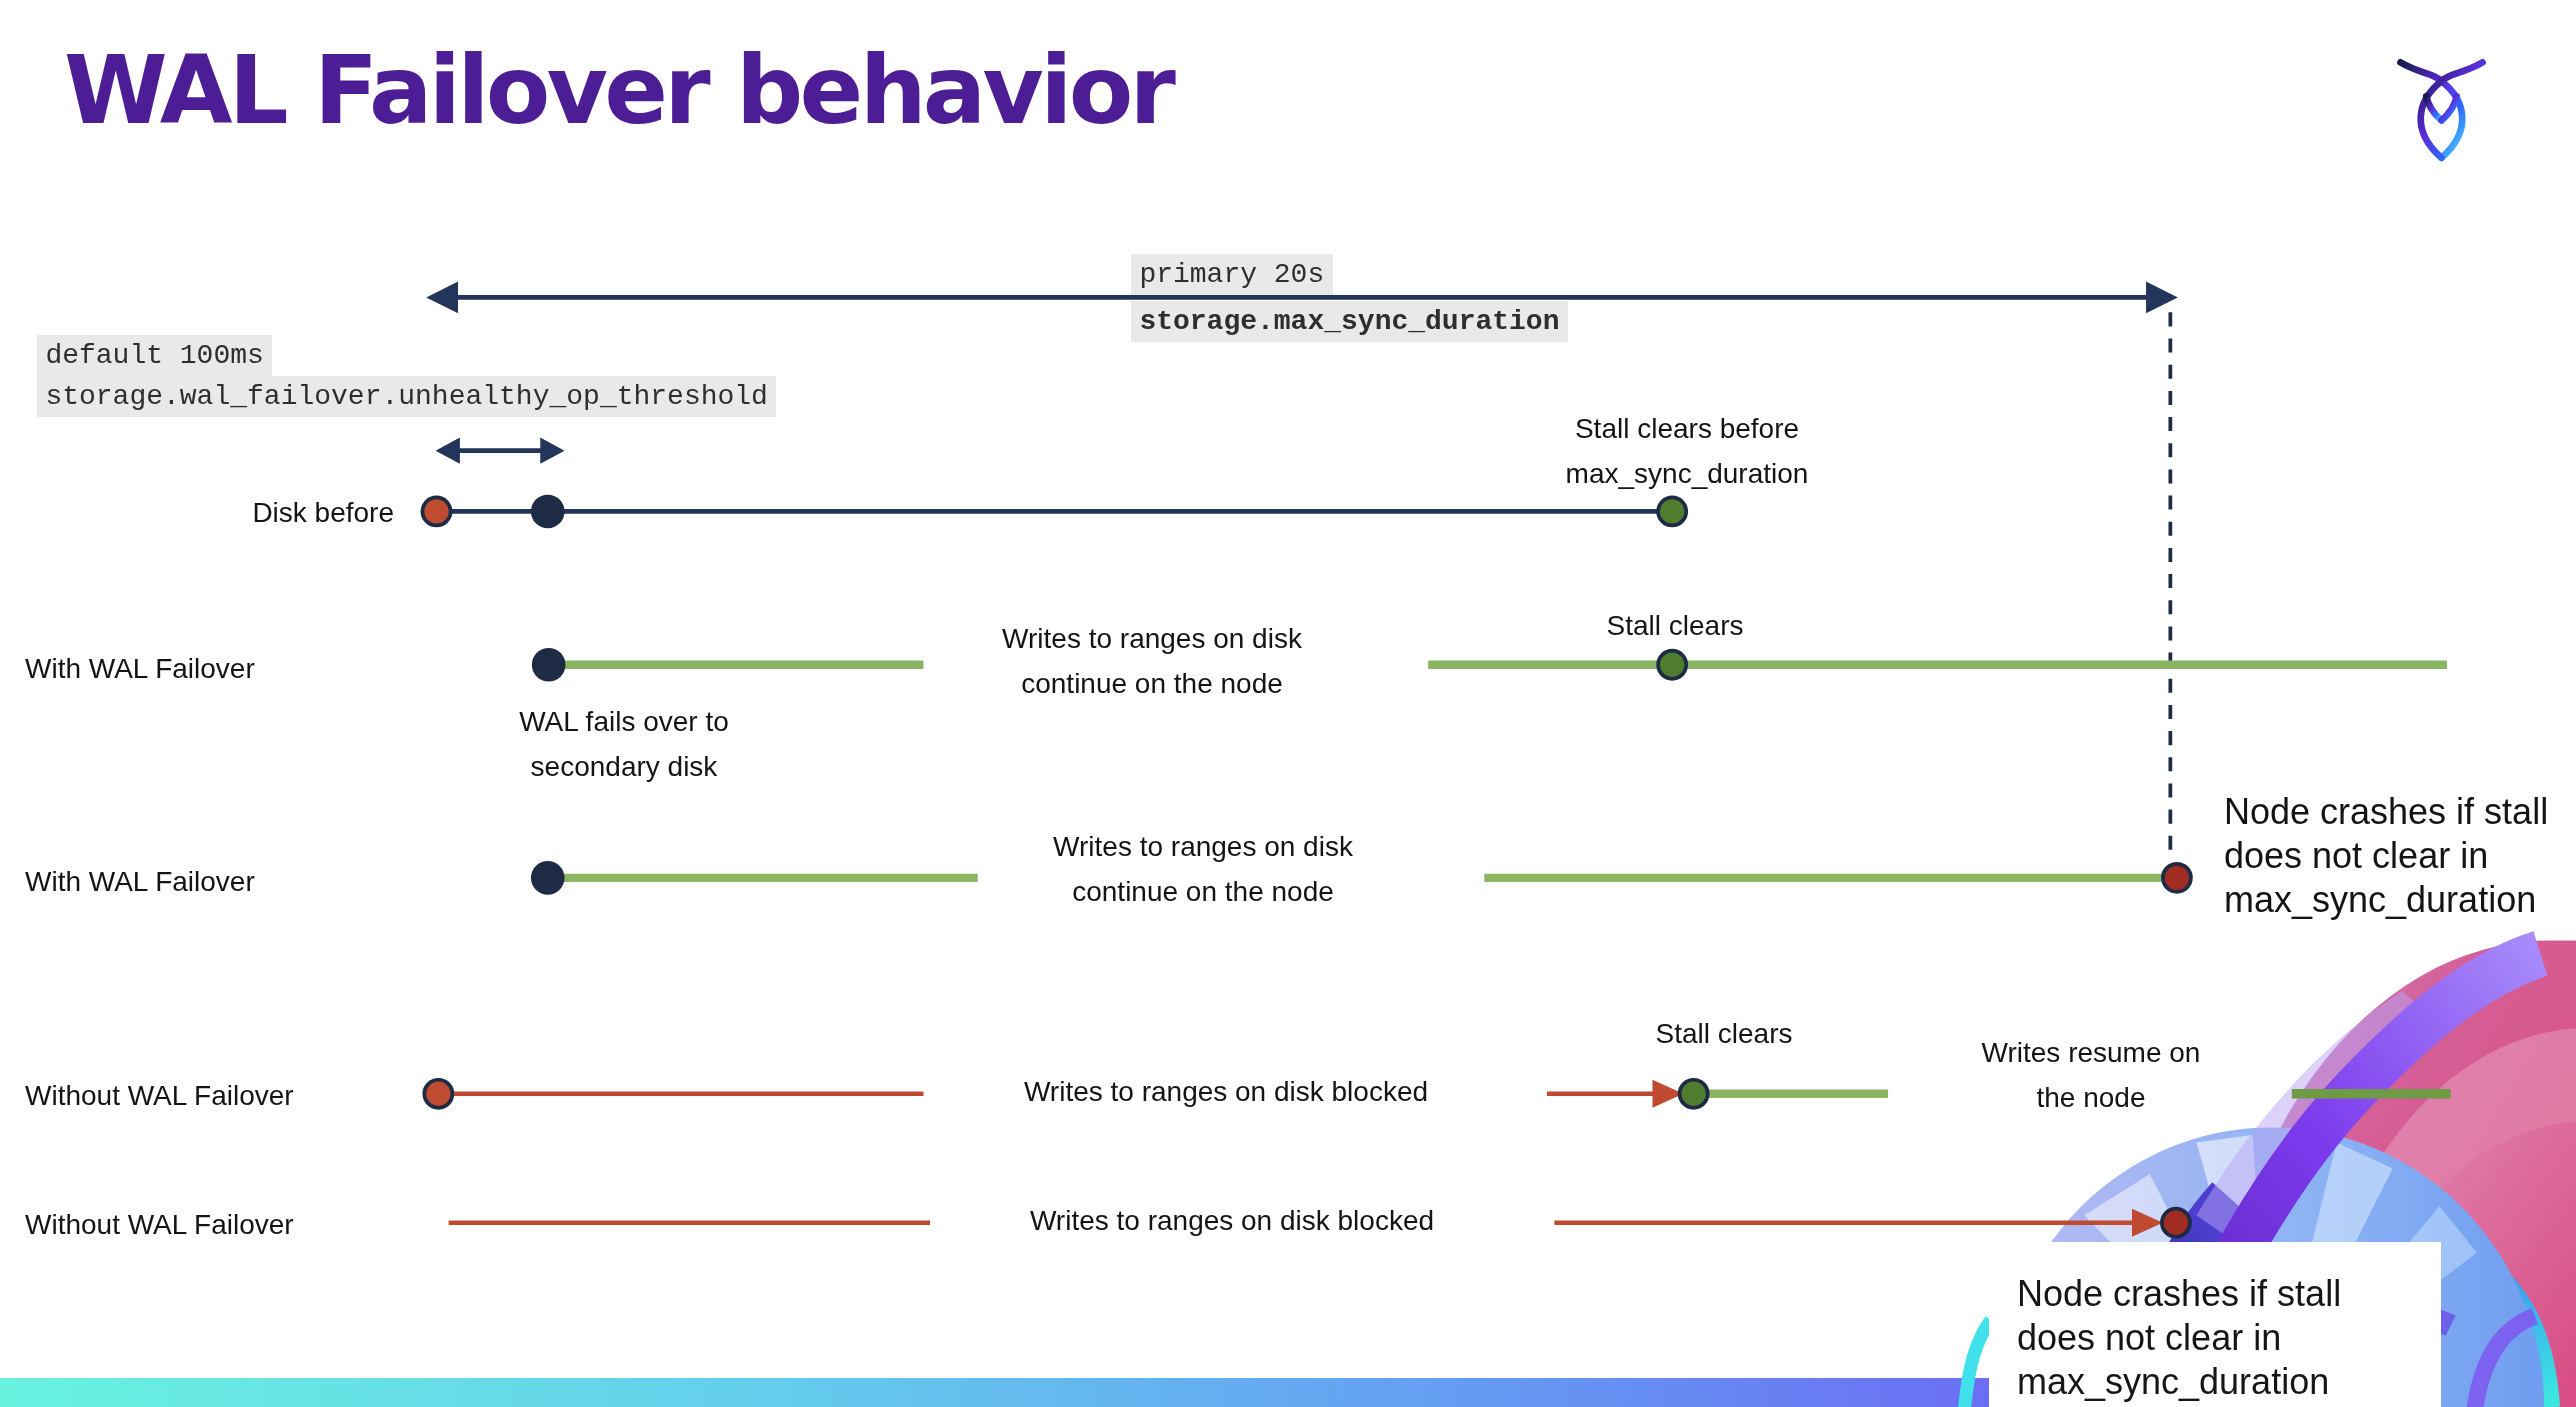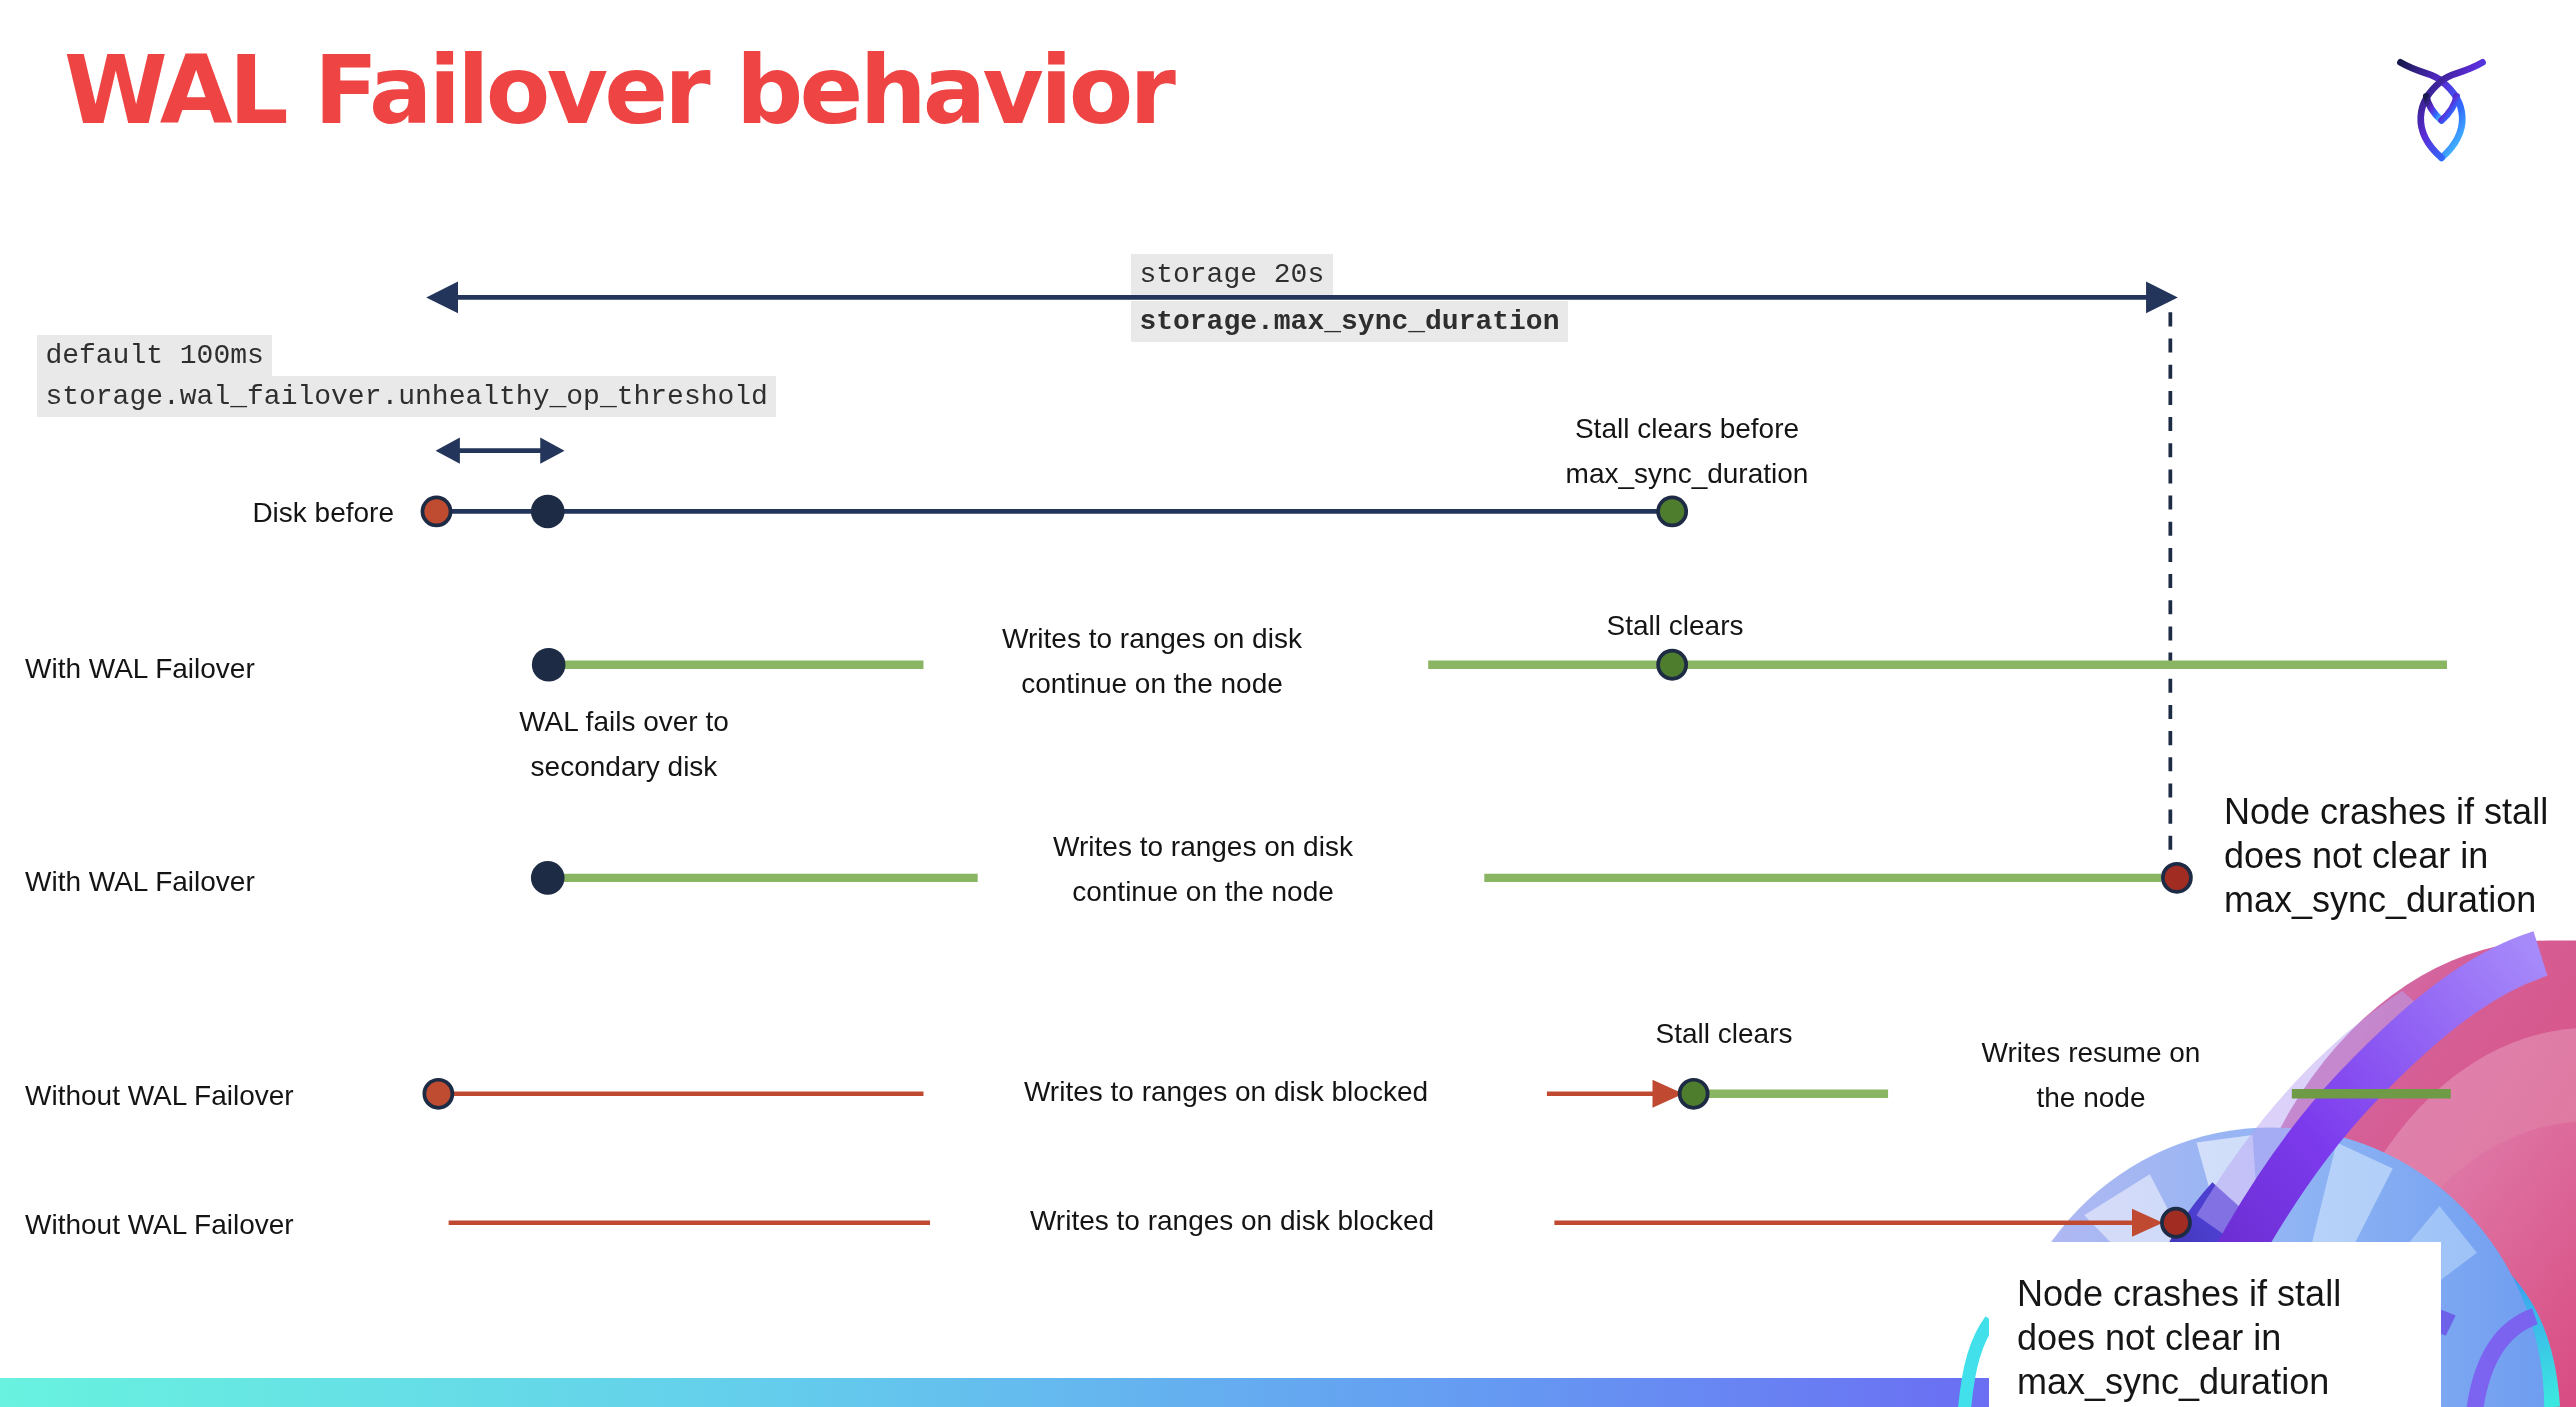--- a/index.html
+++ b/index.html
@@ -1,21 +1,21 @@
 <!DOCTYPE html>
 <html style="font-size:15px"><head>
 <meta charset="utf-8">
 <style>
   html,body{margin:0;padding:0;background:#ffffff;}
   .canvas{position:relative;width:2576px;height:1408px;background:#ffffff;overflow:hidden;
           font-family:"Liberation Sans", sans-serif;color:#161616;}
 
   
   .title{position:absolute;left:64px;top:36px;margin:0;font-family:"DejaVu Sans", sans-serif;
-         font-size:94px;font-weight:bold;letter-spacing:-3.7px;color:#ef4444;}
+         font-size:94px;font-weight:bold;letter-spacing:-3.7px;color:#4c1d95;}
   .logo{position:absolute;left:2395px;top:49px;width:93px;height:116px;}
 
   
   .mono{position:absolute;font-family:"Liberation Mono", monospace;font-size:28px;color:#2e2e2e;
         background:#e9e9e9;padding:4.7px 8.4px;white-space:nowrap;line-height:32px;}
 
   
   .t{position:absolute;font-size:28px;line-height:45px;color:#141414;white-space:nowrap;}
   .ctr{text-align:center;transform:translateX(-50%);}
   .rgt{text-align:right;transform:translateX(-100%);}
@@ -152,21 +152,21 @@
     </g>
 
     <g>
       <line x1="480" y1="1308" x2="995" y2="1308" stroke="#bf4a31" stroke-width="5"></line>
       <line x1="1663" y1="1308" x2="2288" y2="1308" stroke="#bf4a31" stroke-width="5"></line>
       <polygon points="2281,1293 2314,1308 2281,1323" fill="#bf4a31"></polygon>
       <circle cx="2328" cy="1308" r="15" fill="#a02c22" stroke="#1e2b45" stroke-width="4"></circle>
     </g>
   </svg>
 
-  <div class="mono" style="left:1131px;top:254px;">storage 20s</div>
+  <div class="mono" style="left:1131px;top:254px;">primary 20s</div>
   <div class="mono" style="left:1131px;top:301px;font-weight:bold;">storage.max_sync_duration</div>
   <div class="mono" style="left:37px;top:335px;">default 100ms</div>
   <div class="mono" style="left:37px;top:376px;">storage.wal_failover.unhealthy_op_threshold</div>
 
   <div class="t rgt" style="left:394px;top:490px;">Disk before</div>
   <div class="t" style="left:25px;top:646px;">With WAL Failover</div>
   <div class="t" style="left:25px;top:859px;">With WAL Failover</div>
   <div class="t" style="left:25px;top:1073px;">Without WAL Failover</div>
   <div class="t" style="left:25px;top:1202px;">Without WAL Failover</div>
 

